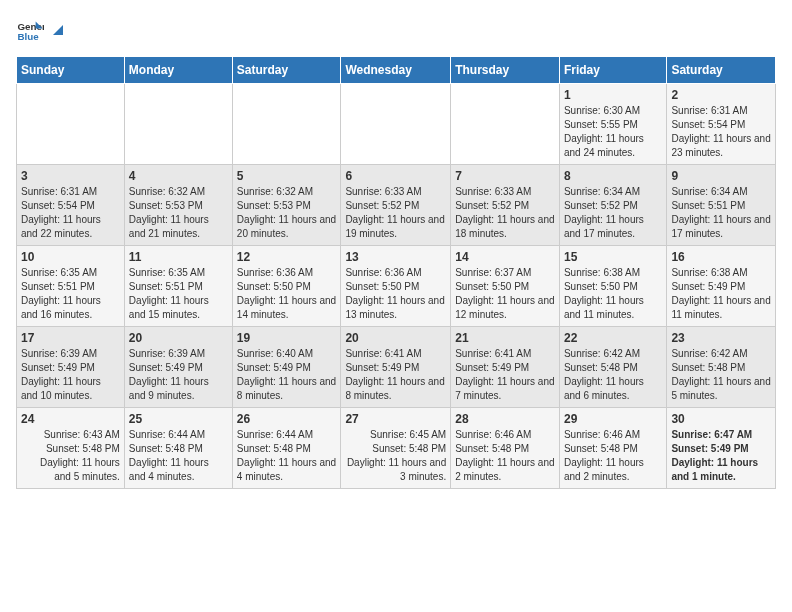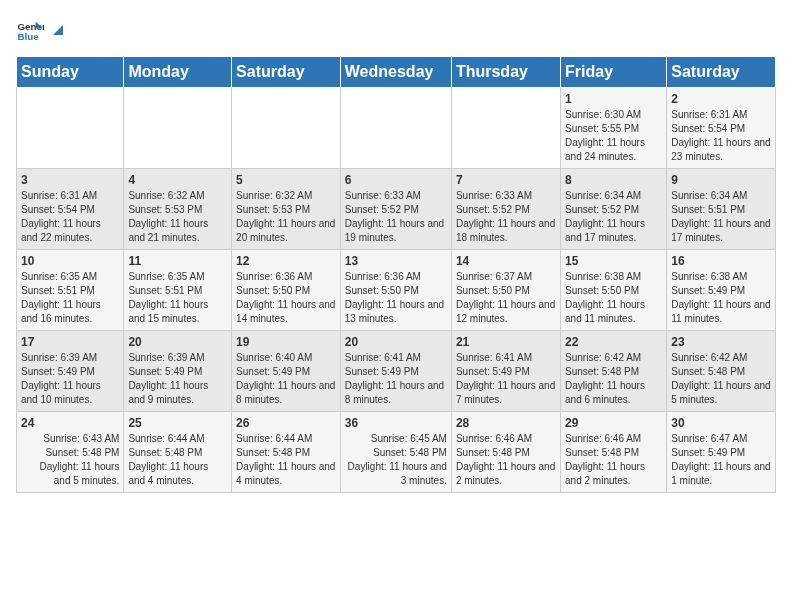--- a/index.html
+++ b/index.html
@@ -47,21 +47,21 @@
       font-size: 14px;
       color: #555;
     }
     .calendar {
       width: 100%;
       border-collapse: collapse;
     }
     .calendar thead tr th {
       background-color: #2e75b6;
       color: #fff;
-      font-size: 16px;
+      font-size: 12px;
       font-weight: bold;
       padding: 6px 4px;
       text-align: left;
       border: 1px solid #fff;
     }
     .calendar tbody tr td {
       border: 1px solid #ccc;
       vertical-align: top;
       padding: 4px;
       width: 113px;
@@ -296,38 +296,38 @@
 Sunset: 5:48 PM
 Daylight: 11 hours and 4 minutes.</div>
         </td>
         <td>
           <span class="day-num">26</span>
           <div class="day-info" style="white-space: pre-line;">Sunrise: 6:44 AM
 Sunset: 5:48 PM
 Daylight: 11 hours and 4 minutes.</div>
         </td>
         <td>
-          <span class="day-num">36</span>
+          <span class="day-num">27</span>
           <div class="day-info" style="white-space: pre-line; text-align: right;">Sunrise: 6:45 AM
 Sunset: 5:48 PM
 Daylight: 11 hours and 3 minutes.</div>
         </td>
         <td>
           <span class="day-num">28</span>
           <div class="day-info" style="white-space: pre-line;">Sunrise: 6:46 AM
 Sunset: 5:48 PM
 Daylight: 11 hours and 2 minutes.</div>
         </td>
         <td>
           <span class="day-num">29</span>
           <div class="day-info" style="white-space: pre-line;">Sunrise: 6:46 AM
 Sunset: 5:48 PM
 Daylight: 11 hours and 2 minutes.</div>
         </td>
         <td>
           <span class="day-num">30</span>
-          <div class="day-info" style="white-space: pre-line;">Sunrise: 6:47 AM
+          <div class="day-info" style="white-space: pre-line; font-weight: bold;">Sunrise: 6:47 AM
 Sunset: 5:49 PM
 Daylight: 11 hours and 1 minute.</div>
         </td>
       </tr>
     </tbody>
 </table>
 
 </body></html>

